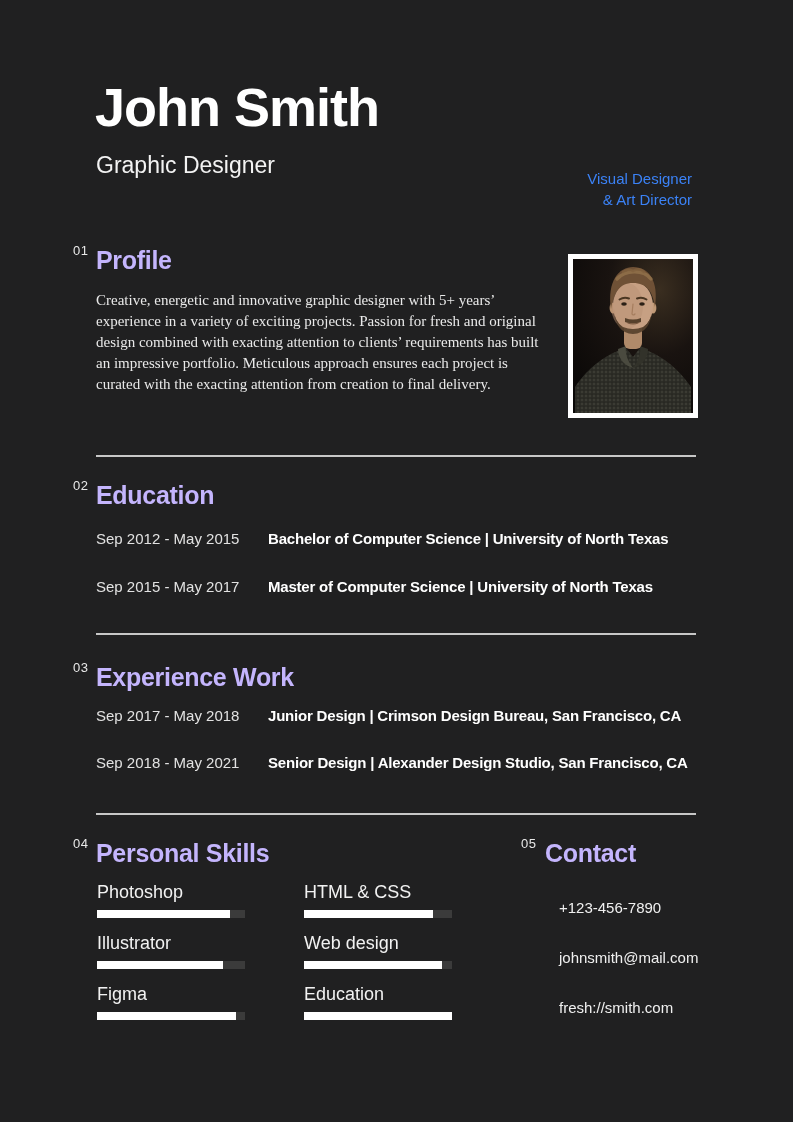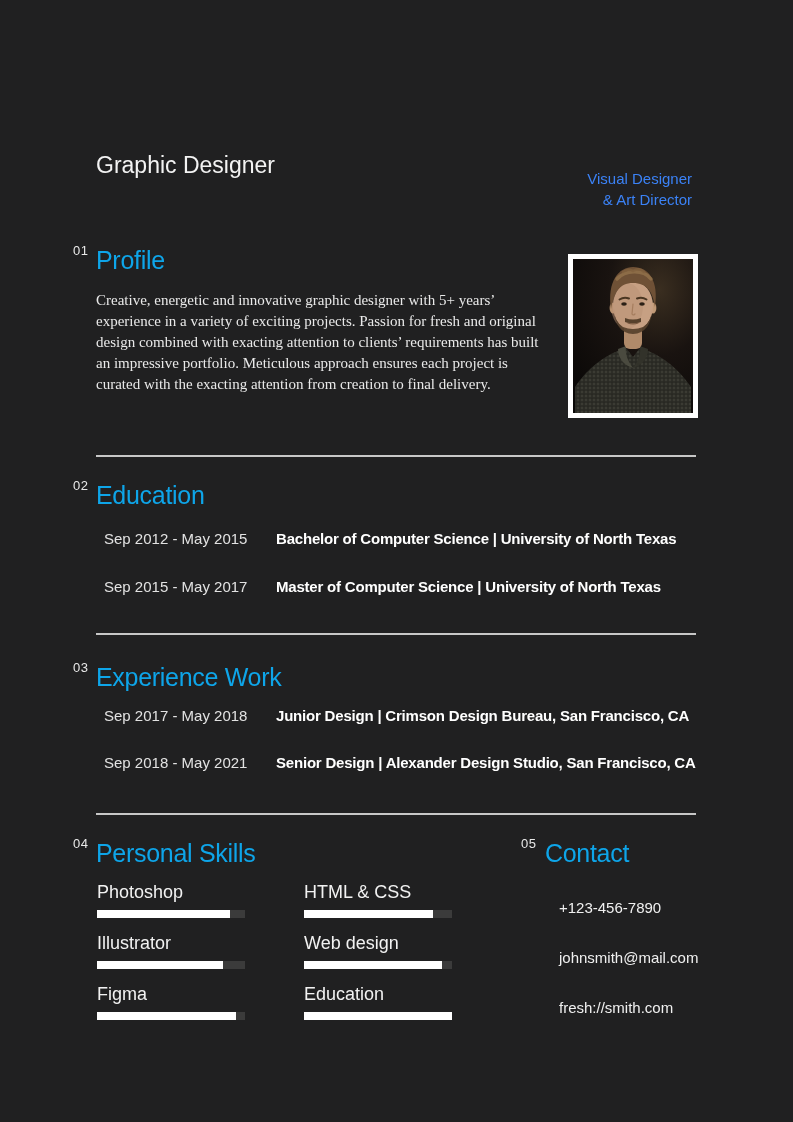--- a/index.html
+++ b/index.html
@@ -43,22 +43,22 @@
 
   .sec-num {
     position: absolute;
     font-size: 13px;
     color: #e8e8e8;
     letter-spacing: 0.5px;
   }
   .sec-heading {
     position: absolute;
     font-size: 25px;
-    font-weight: 400;
-    color: #0ea5e9;
+    font-weight: 700;
+    color: #c4b5fd;
     letter-spacing: -0.3px;
   }
 
   .profile-body {
     position: absolute;
     left: 96px; top: 290px;
     width: 443px;
     font-size: 15px;
     line-height: 21px;
     color: #e9e9e9;
@@ -82,21 +82,20 @@
     background: #c7c7c7;
   }
 
   .entry-row {
     position: absolute;
     left: 96px;
     width: 620px;
     display: flex;
     font-size: 15px;
     line-height: 18px;
-    margin-left: 8px;
   }
   .entry-dates { flex: 0 0 172px; color: #e2e2e2; font-weight: 400; }
   .entry-desc  { color: #ffffff; font-weight: 700; letter-spacing: -0.2px; }
 
   .skills-col { position: absolute; top: 884px; width: 160px; }
   .skills-col-1 { left: 97px; }
   .skills-col-2 { left: 304px; }
   .skill-item { margin-bottom: 17px; }
   .skill-label { font-size: 18px; line-height: 17px; color: #f2f2f2; }
   .skill-bar {
@@ -112,20 +111,21 @@
     font-size: 15px;
     color: #f0f0f0;
   }
   .contact-item { margin-bottom: 33px; line-height: 17px; margin-left: 13px; }
 </style>
 </head>
 <body>
 
 <div class="page">
 
+  <h1 class="person-name">John Smith</h1>
   <div class="person-role">Graphic Designer</div>
   <div class="tagline">
     <div>Visual Designer</div>
     <div>&amp; Art Director</div>
   </div>
 
   <div class="sec-num" style="left:73px; top:243px;">01</div>
   <h2 class="sec-heading" style="left:96px; top:246px;">Profile</h2>
   <p class="profile-body">Creative, energetic and innovative graphic designer with 5+ years’ experience in a variety of exciting projects. Passion for fresh and original design combined with exacting attention to clients’ requirements has built an impressive portfolio. Meticulous approach ensures each project is curated with the exacting attention from creation to final delivery.</p>
 

